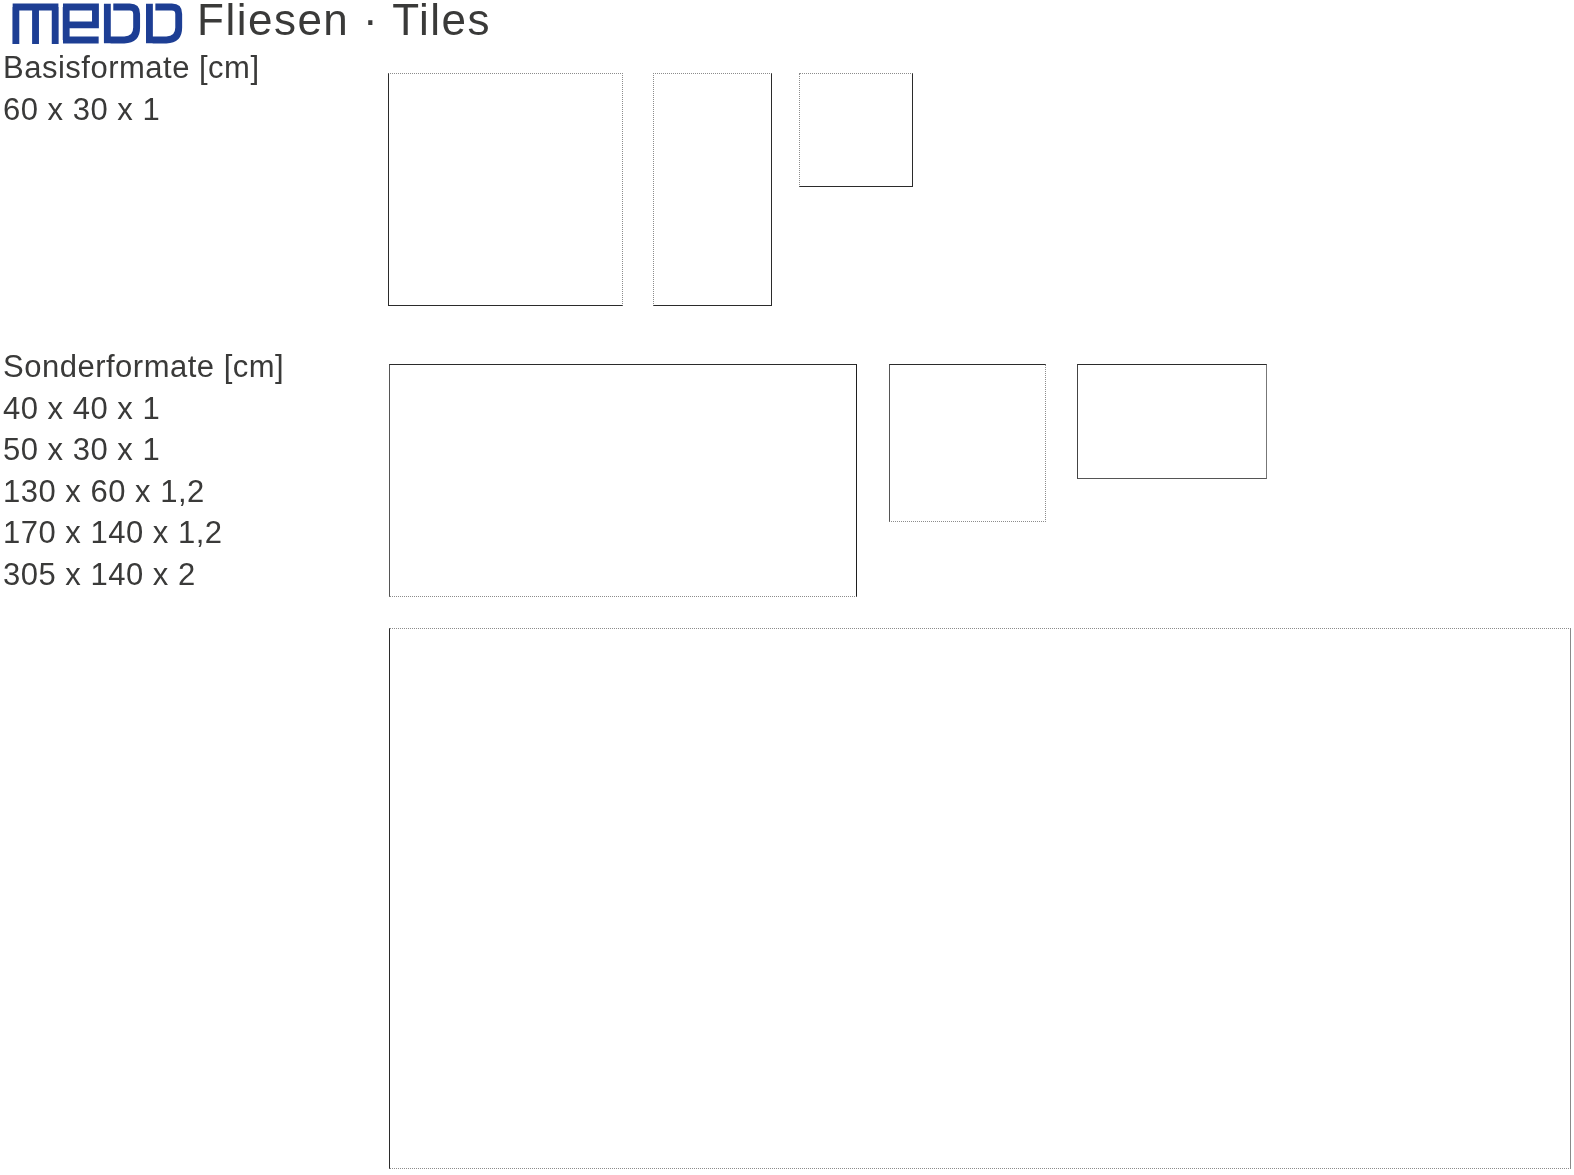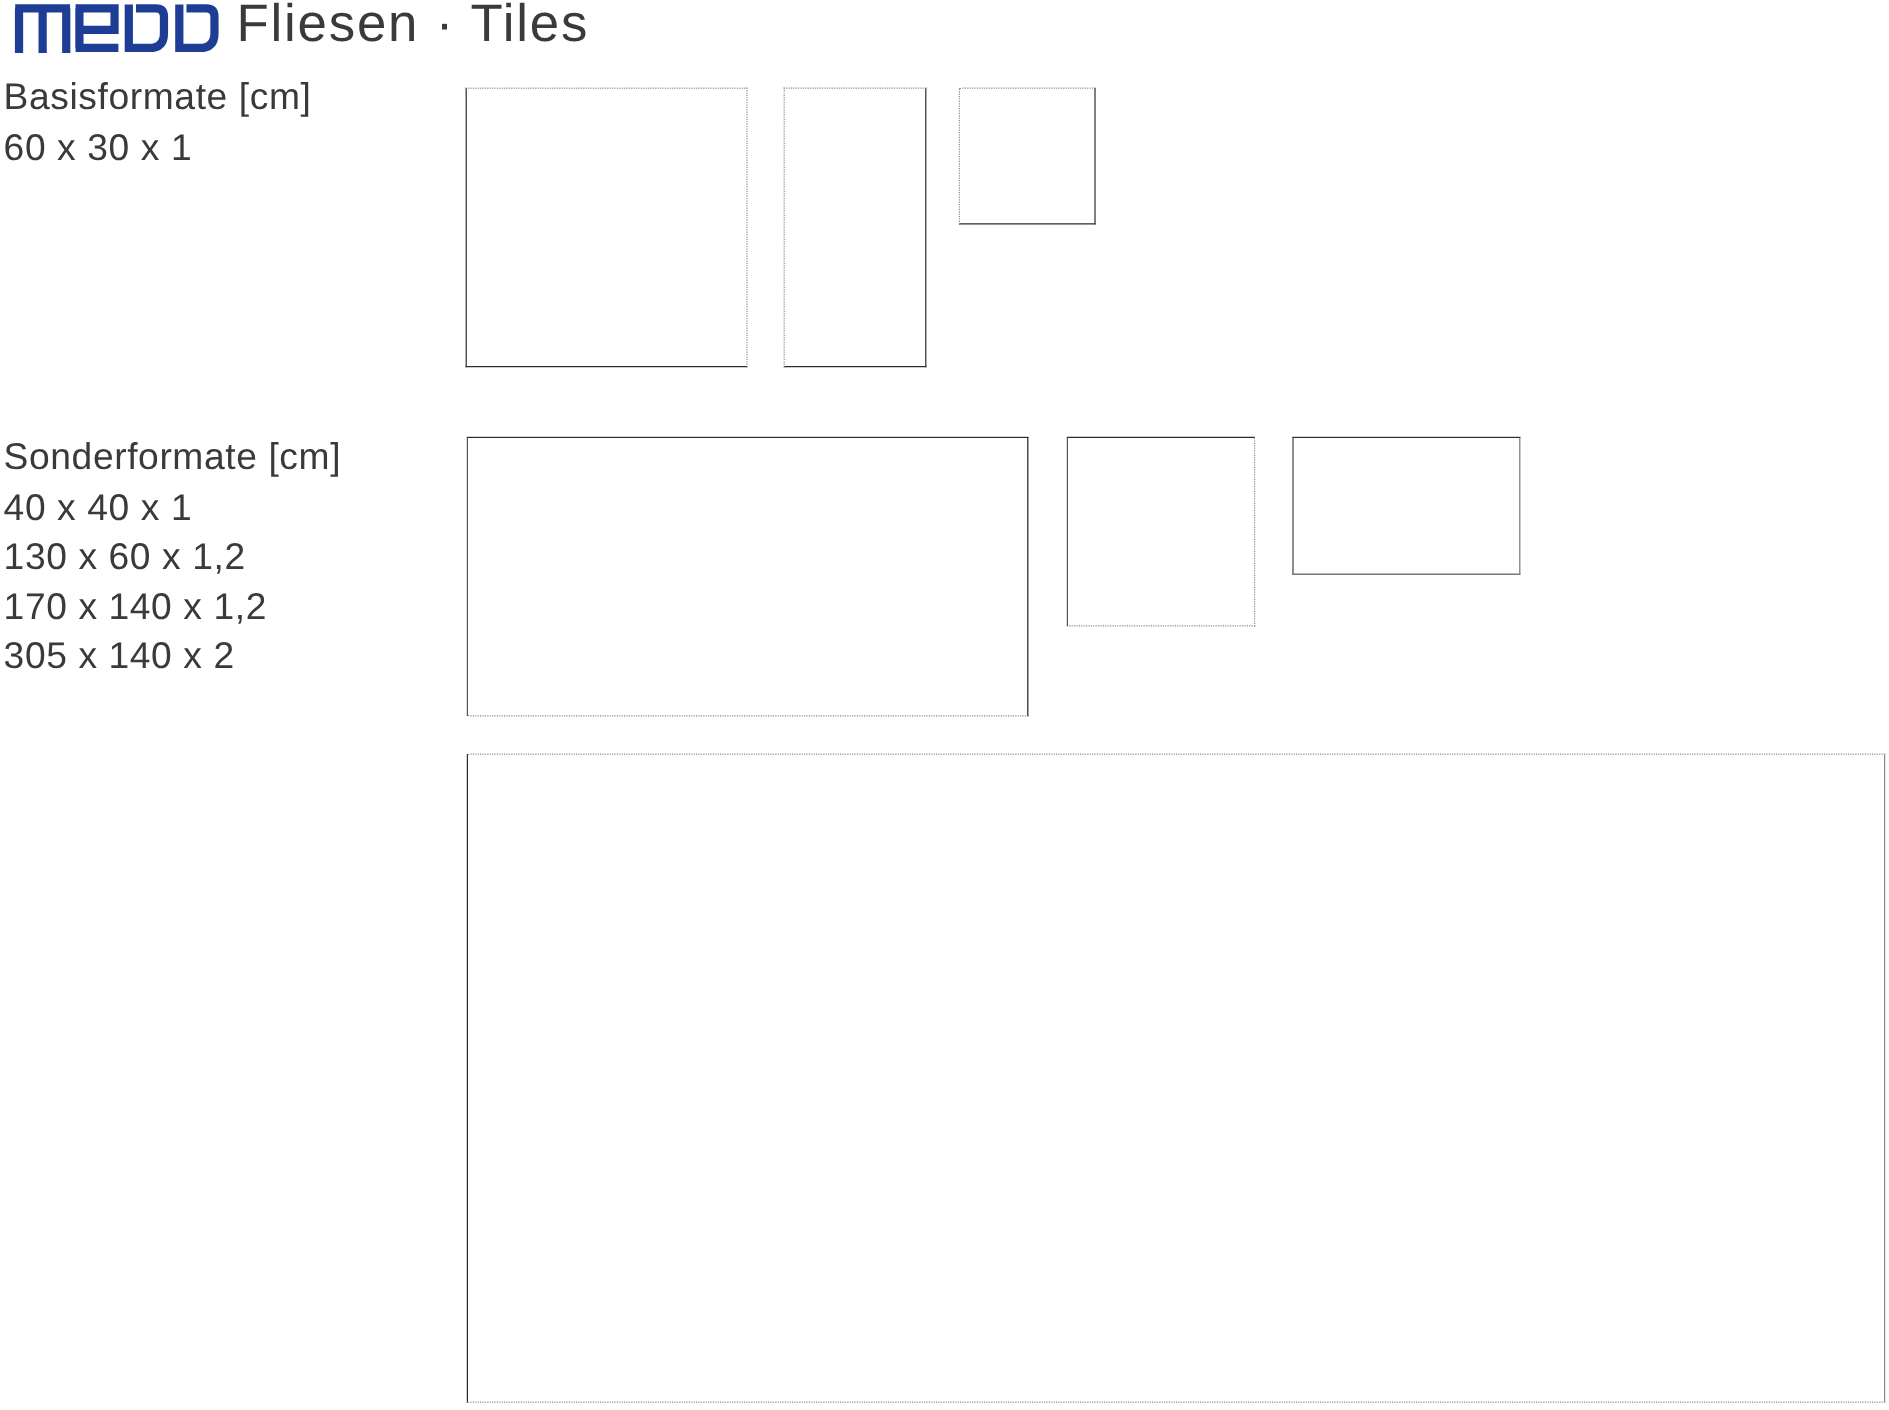--- a/index.html
+++ b/index.html
@@ -32,22 +32,22 @@
     position:absolute;left:197px;top:-6px;
     font-size:44px;line-height:52px;font-weight:300;
     letter-spacing:1.5px;color:var(--text);white-space:nowrap;
   }
   
   .spec-block{
     position:absolute;left:3px;
     font-size:31px;line-height:41.5px;font-weight:300;
     letter-spacing:0.5px;color:var(--text);white-space:nowrap;
   }
-  .spec-block.basis{top:60px;}
-  .spec-block.sonder{top:360px;}
+  .spec-block.basis{top:47px;}
+  .spec-block.sonder{top:346px;}
   
   .tile{
     position:absolute;background:#ffffff;
   }
   .tile-60x60{
     left:388px;top:73px;width:235px;height:233px;
     border-top:1px dotted var(--dot);border-right:1px dotted var(--dot);
     border-bottom:1px solid var(--dark);border-left:1px solid var(--dark);
   }
   .tile-60x30{
@@ -100,20 +100,21 @@
 <div class="page-title">Fliesen · Tiles</div>
 
 <div class="spec-block basis">
   <div>Basisformate [cm]</div>
   <div>60 x 30 x 1</div>
 </div>
 
 <div class="spec-block sonder">
   <div>Sonderformate [cm]</div>
   <div>40 x 40 x 1</div>
+  <div>50 x 30 x 1</div>
   <div>130 x 60 x 1,2</div>
   <div>170 x 140 x 1,2</div>
   <div>305 x 140 x 2</div>
 </div>
 
 <div class="tile tile-60x60" title="60 x 60"></div>
 <div class="tile tile-60x30" title="60 x 30"></div>
 <div class="tile tile-30x30" title="30 x 30"></div>
 
 <div class="tile tile-120x60" title="120 x 60"></div>

